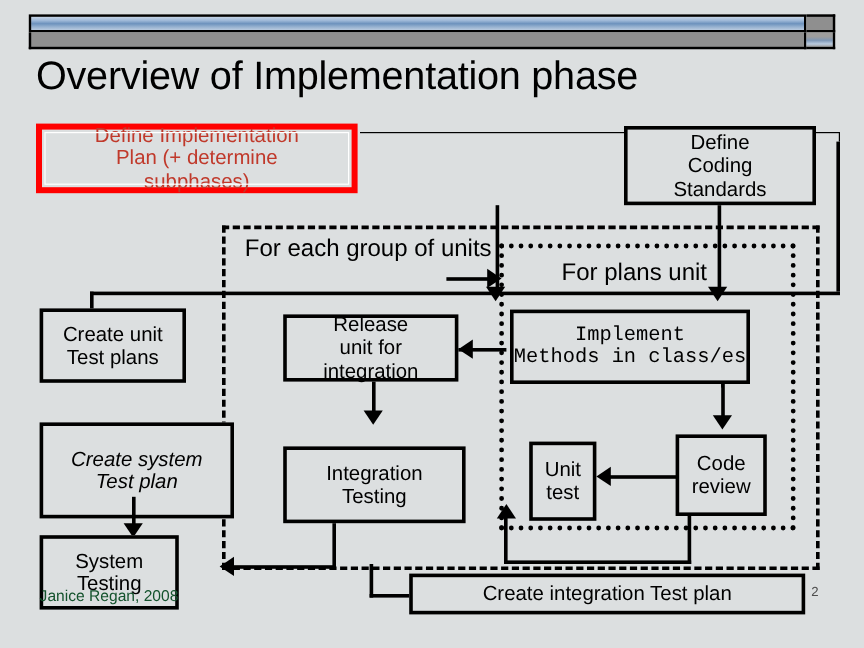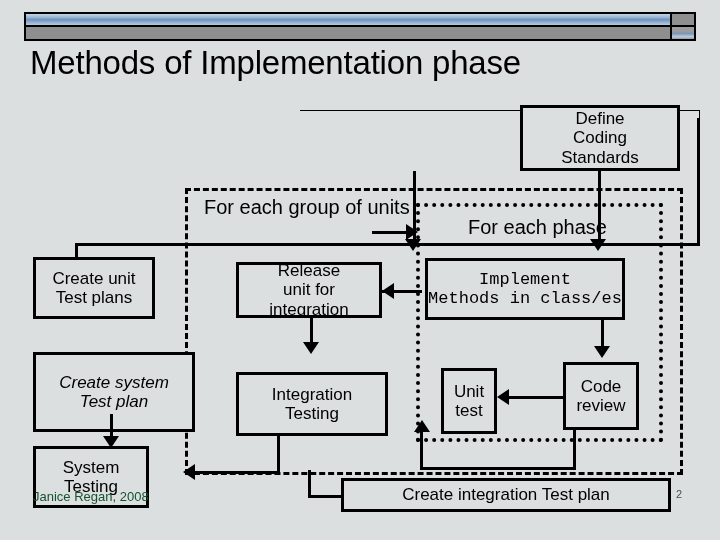--- a/index.html
+++ b/index.html
@@ -175,35 +175,39 @@
 
 <div id="slide">
 
   <div class="topbar-wrap">
     <div class="topbar-main"></div>
     <div class="topbar-main-cap"></div>
     <div class="topbar-sub"></div>
     <div class="topbar-sub-cap"></div>
   </div>
 
-  <div class="slide-title">Methods of Implementation phase</div>
+  <div class="slide-title">Overview of Implementation phase</div>
 
   <div class="frame-dashed" style="left:185px; top:188px; width:498px; height:287px;"></div>
   <div class="frame-label" style="left:204px; top:196px;">For each group of units</div>
 
   <div class="frame-dotted" style="left:416px; top:203px; width:247px; height:239px;"></div>
-  <div class="frame-label" style="left:468px; top:216px;">For each phase</div>
+  <div class="frame-label" style="left:468px; top:216px;">For plans unit</div>
 
   <div class="ln-h hair" style="left:300px; top:110px; width:400px;"></div>
   <div class="ln-v hair" style="left:699px; top:110px; height:8px;"></div>
 
   <div class="ln-h" style="left:75px; top:243px; width:625px;"></div>
   <div class="ln-v" style="left:75px; top:243px; height:20px;"></div>
   <div class="ln-v" style="left:697px; top:118px; height:125px;"></div>
 
+  <div class="box red" style="left:30px; top:103px; width:268px; height:58px;">
+    <div class="inner-rule"></div>
+    <span>Define Implementation<br>Plan (+ determine<br>subphases)</span>
+  </div>
 
 
   <div class="box" style="left:520px; top:105px; width:160px; height:66px;">
     <span>Define<br>Coding<br>Standards</span>
   </div>
 
   <div class="ln-v" style="left:413px; top:171px; height:44px;"></div>
   <div class="ln-v" style="left:413px; top:215px; height:28px;"></div>
   <div class="arrow down" style="left:405px; top:239px;"></div>
 

